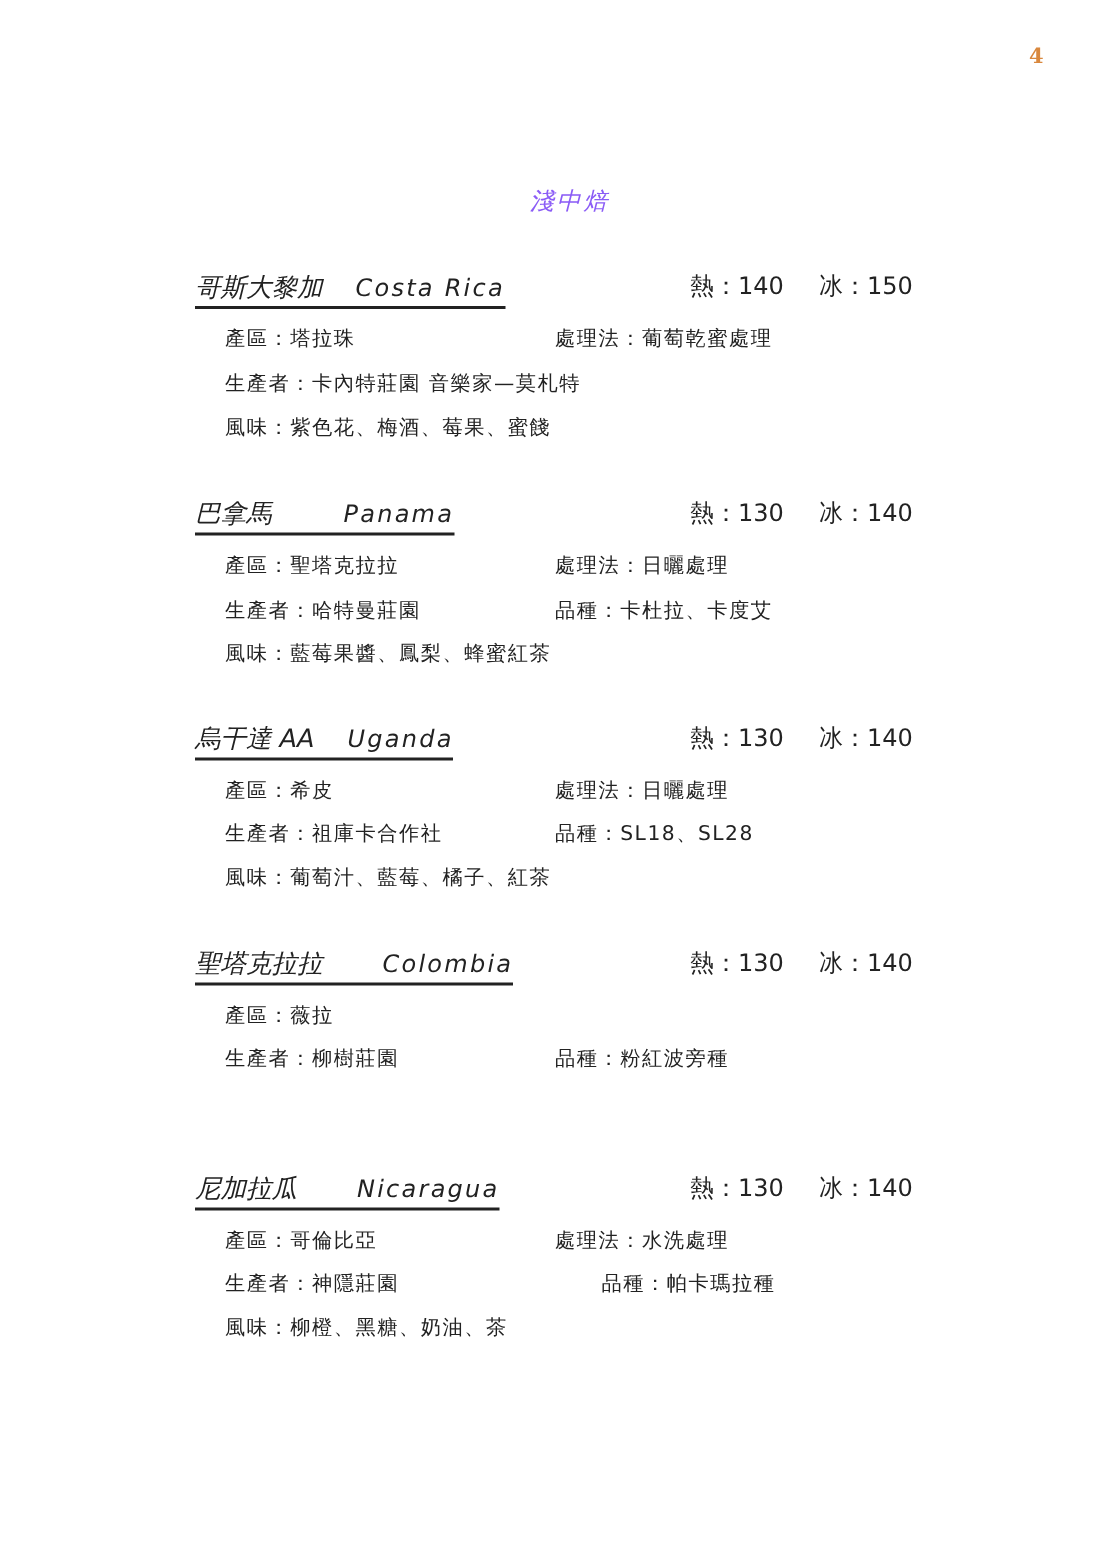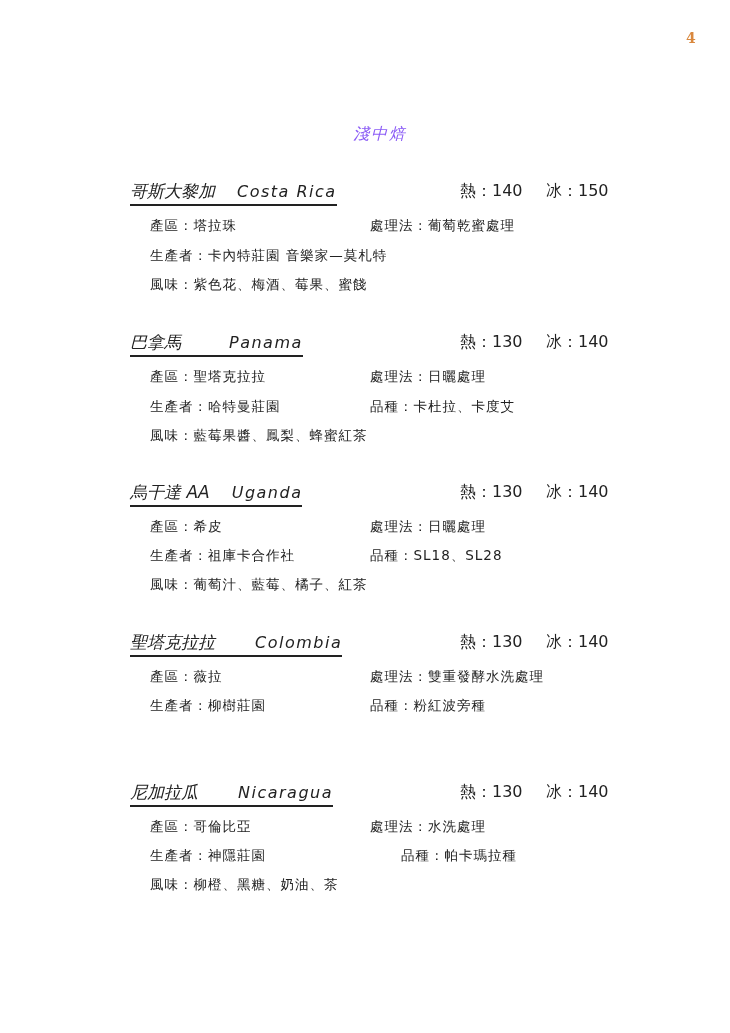--- a/index.html
+++ b/index.html
@@ -91,21 +91,20 @@
 
 <div class="entry" style="top:631px;">
   <div class="entry-header">
     <div class="entry-name">
       <span>聖塔克拉拉</span><span class="en mid">Colombia</span>
     </div>
     <span class="price hot">熱：130</span>
     <span class="price ice">冰：140</span>
   </div>
   <div class="row" style="top:37px;">產區：薇拉</div>
-  <div class="row col2" style="top:37px;">處理法：雙重發酵水洗處理</div>
   <div class="row" style="top:66px;">生產者：柳樹莊園</div>
   <div class="row col2" style="top:66px;">品種：粉紅波旁種</div>
 </div>
 
 <div class="entry" style="top:781px;">
   <div class="entry-header">
     <div class="entry-name">
       <span>尼加拉瓜</span><span class="en mid">Nicaragua</span>
     </div>
     <span class="price hot">熱：130</span>

